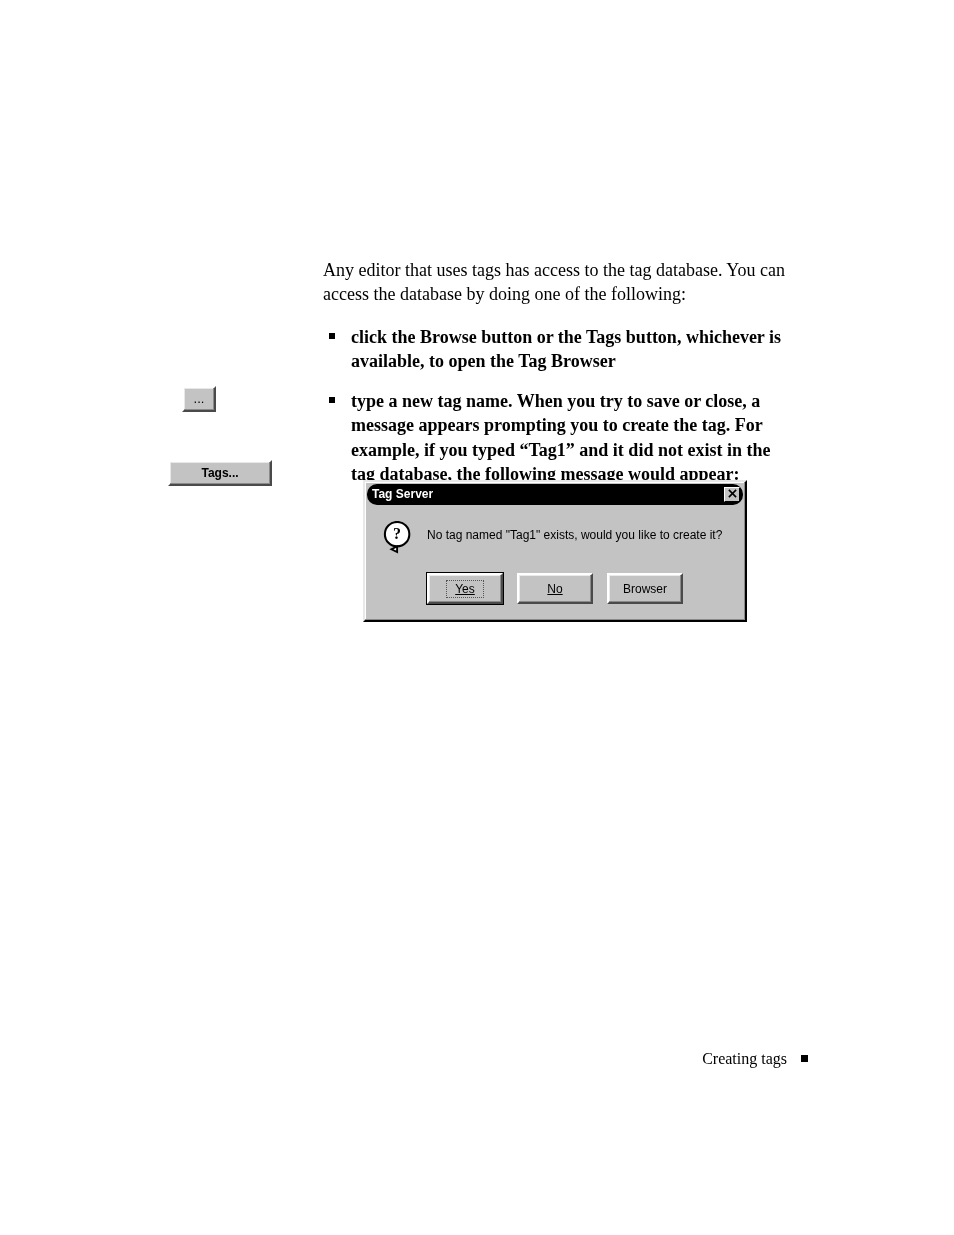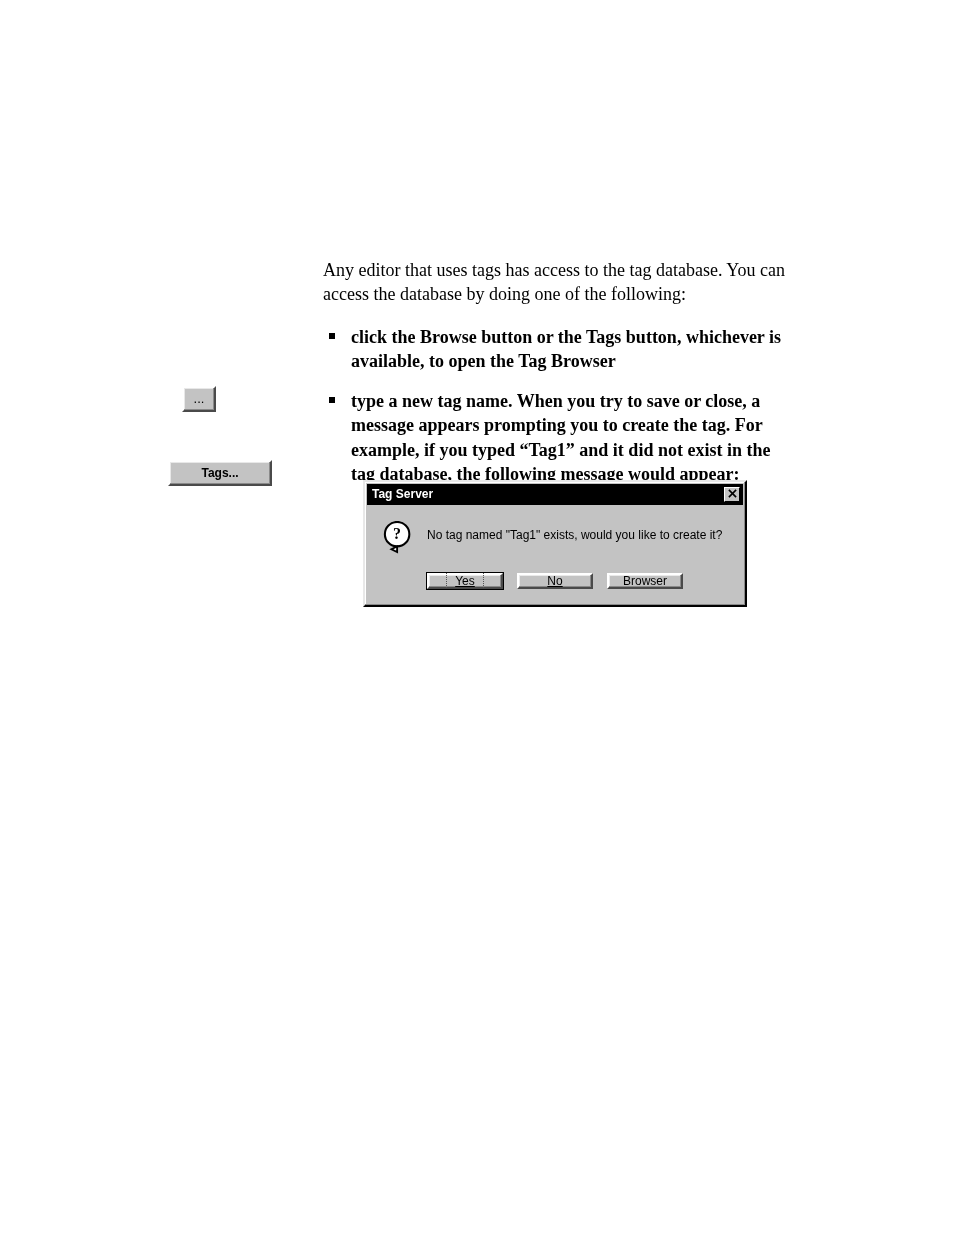--- a/index.html
+++ b/index.html
@@ -116,20 +116,21 @@
     display: flex;
     align-items: center;
     justify-content: space-between;
     background: #000;
     color: #fff;
     padding: 2px 3px 3px 5px;
     font-family: Tahoma, Verdana, sans-serif;
     font-size: 12px;
     font-weight: bold;
     margin: 2px;
+    border-radius: 10px;
   }
   .closebox {
     width: 16px;
     height: 15px;
     background: #c3c3c3;
     border-top: 1px solid #fff;
     border-left: 1px solid #fff;
     border-right: 1px solid #000;
     border-bottom: 1px solid #000;
     display: flex;
@@ -161,21 +162,21 @@
   }
 
   .dialog-buttons {
     display: flex;
     justify-content: center;
     gap: 14px;
     padding: 14px 0 16px 0;
   }
   .win-btn {
     width: 76px;
-    height: 16px;
+    height: 31px;
     background: #c3c3c3;
     border-top: 2px solid #fff;
     border-left: 2px solid #fff;
     border-right: 2px solid #4a4a4a;
     border-bottom: 2px solid #4a4a4a;
     box-shadow: inset -1px -1px 0 #8a8a8a, inset 1px 1px 0 #eaeaea;
     font-family: Tahoma, Verdana, sans-serif;
     font-size: 12px;
     color: #000;
     display: flex;
@@ -276,14 +277,17 @@
         <div class="win-btn">
           <span><span class="mnemonic">No</span></span>
         </div>
         <div class="win-btn">
           <span>Browser</span>
         </div>
       </div>
     </div>
   </div>
 
+  <div class="footer">
+    <span>Creating tags</span>
+  </div>
 
 </div>
 
 </body></html>

